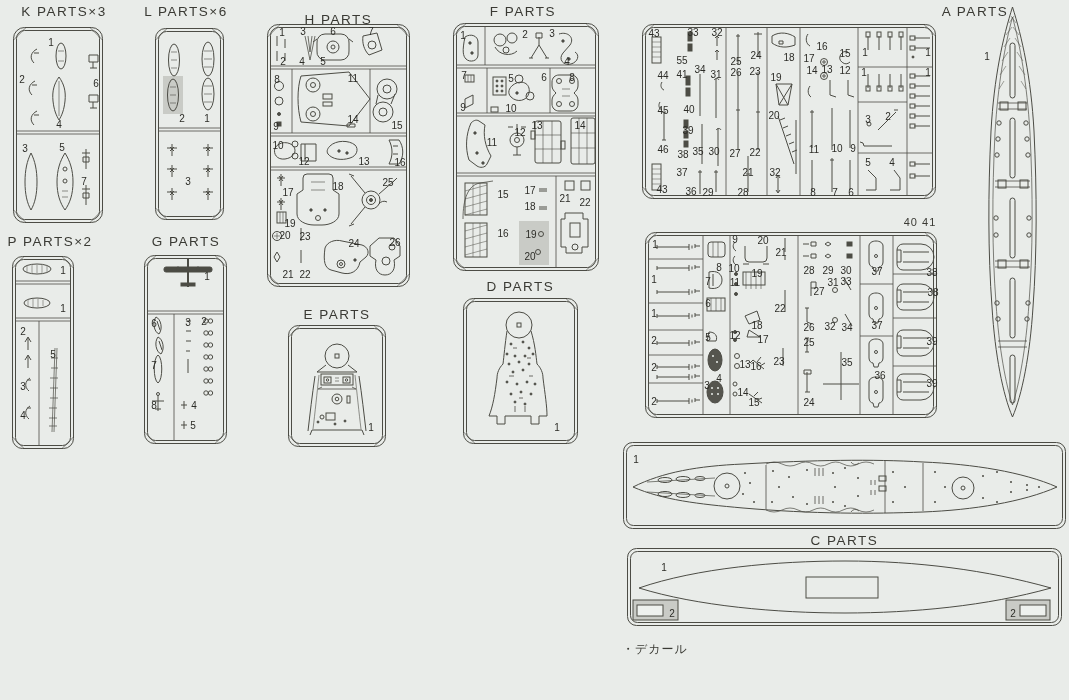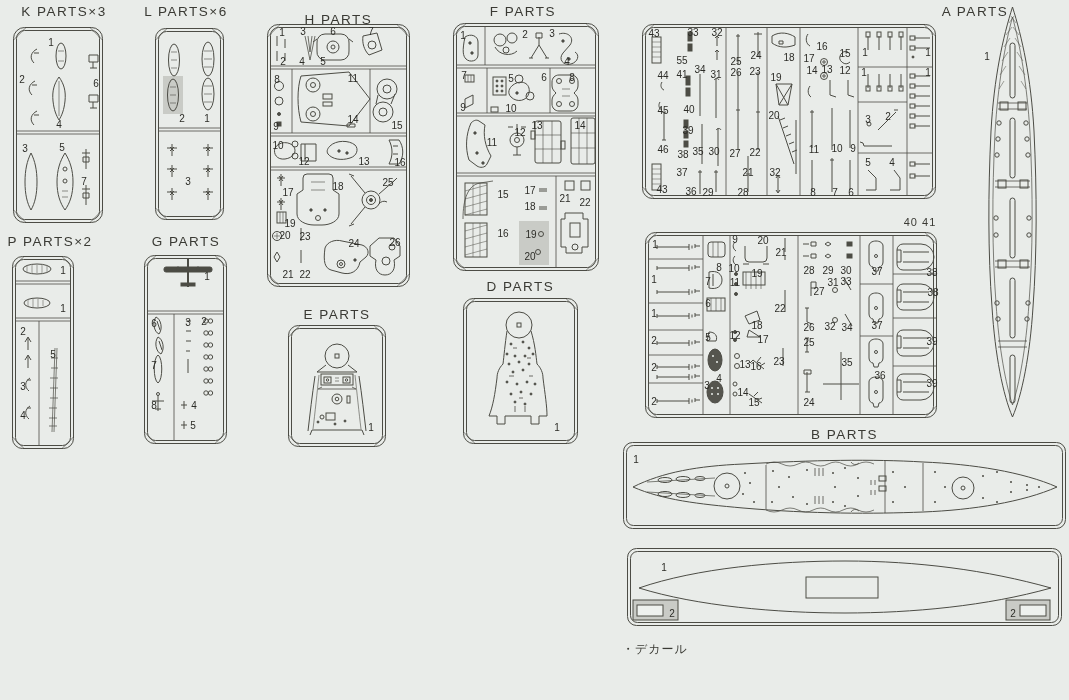--- a/index.html
+++ b/index.html
@@ -50,21 +50,21 @@
   <div class="title" style="left:14px;top:4px;width:100px;">K PARTS×3</div>
   <div class="title" style="left:136px;top:4px;width:100px;">L PARTS×6</div>
   <div class="title" style="left:267px;top:12px;width:143px;">H PARTS</div>
   <div class="title" style="left:450px;top:4px;width:146px;">F PARTS</div>
   <div class="title" style="left:925px;top:4px;width:100px;">A PARTS</div>
   <div class="title" style="left:0px;top:234px;width:100px;">P PARTS×2</div>
   <div class="title" style="left:136px;top:234px;width:100px;">G PARTS</div>
   <div class="title" style="left:288px;top:307px;width:98px;">E PARTS</div>
   <div class="title" style="left:463px;top:279px;width:115px;">D PARTS</div>
   <div class="small-label" style="left:900px;top:216px;width:40px;text-align:center;">40 41</div>
-  <div class="title" style="left:623px;top:427px;width:443px;">B PARTS</div>
+  <div class="title" style="left:627px;top:533px;width:435px;">C PARTS</div>
   <div class="note" style="left:622px;top:641px;">・デカール</div>
 
   <div class="sprue" style="left:13px;top:27px;width:90px;height:196px;">
     <svg width="90" height="196" viewBox="0 0 90 196">
       <g stroke="#4c4c45" fill="none" stroke-width="1">
         <rect x="0.5" y="0.5" width="89" height="195" rx="11"></rect>
         <rect x="3.5" y="3.5" width="83" height="189" rx="8"></rect>
         <path d="M0.5,13 L13,0.5 M77,0.5 L89.5,13 M0.5,183 L13,195.5 M77,195.5 L89.5,183" stroke-width="0.7"></path>
         <path d="M4,104 H86 M4,107 H86" stroke-width="0.8"></path>
         <path d="M24,22 c-6,3 -8,9 -3,14 M21,26 h5 M22,54 c-6,3 -8,9 -3,14 M19,58 h5 M24,84 c-6,3 -8,9 -3,14 M21,88 h5"></path>

